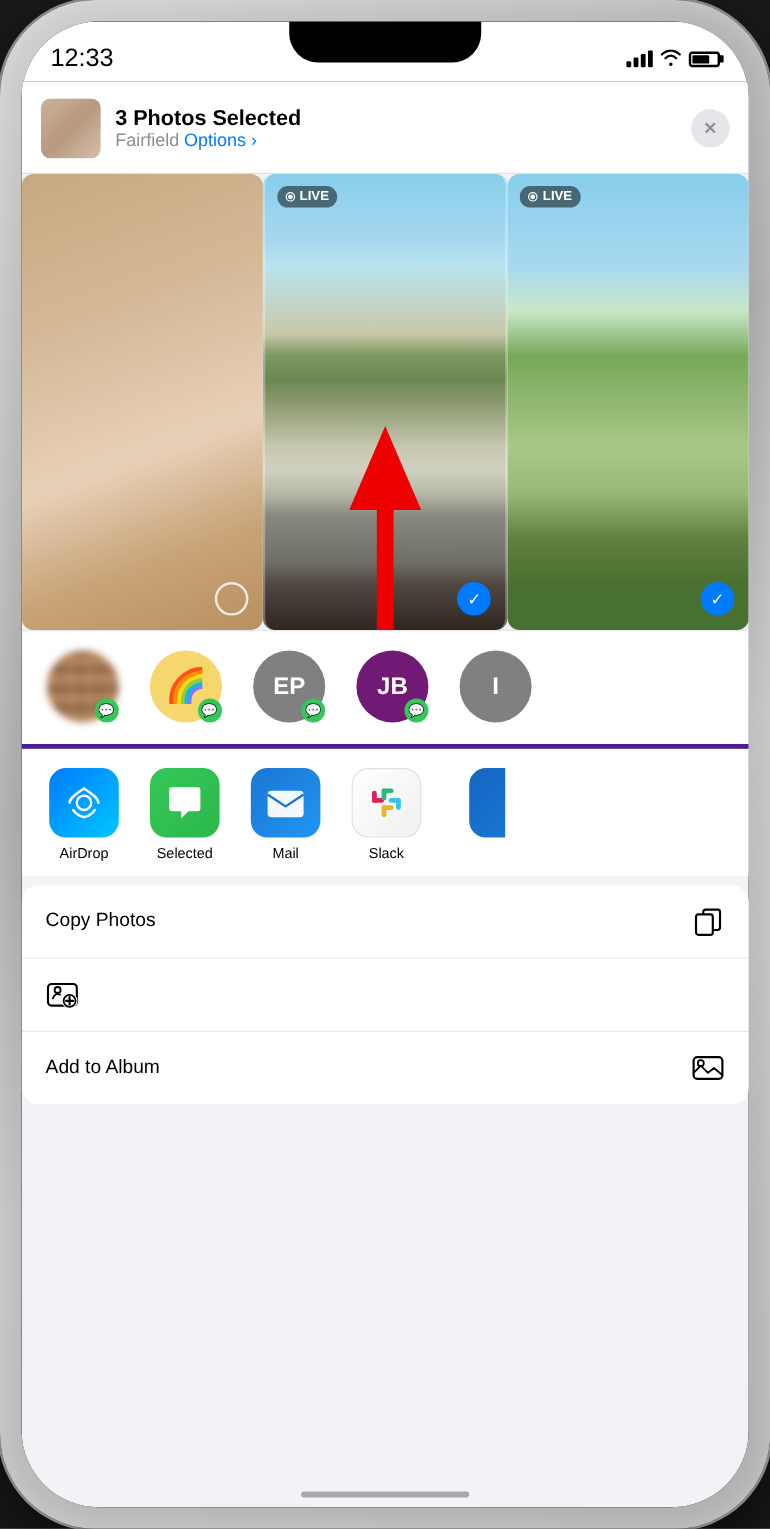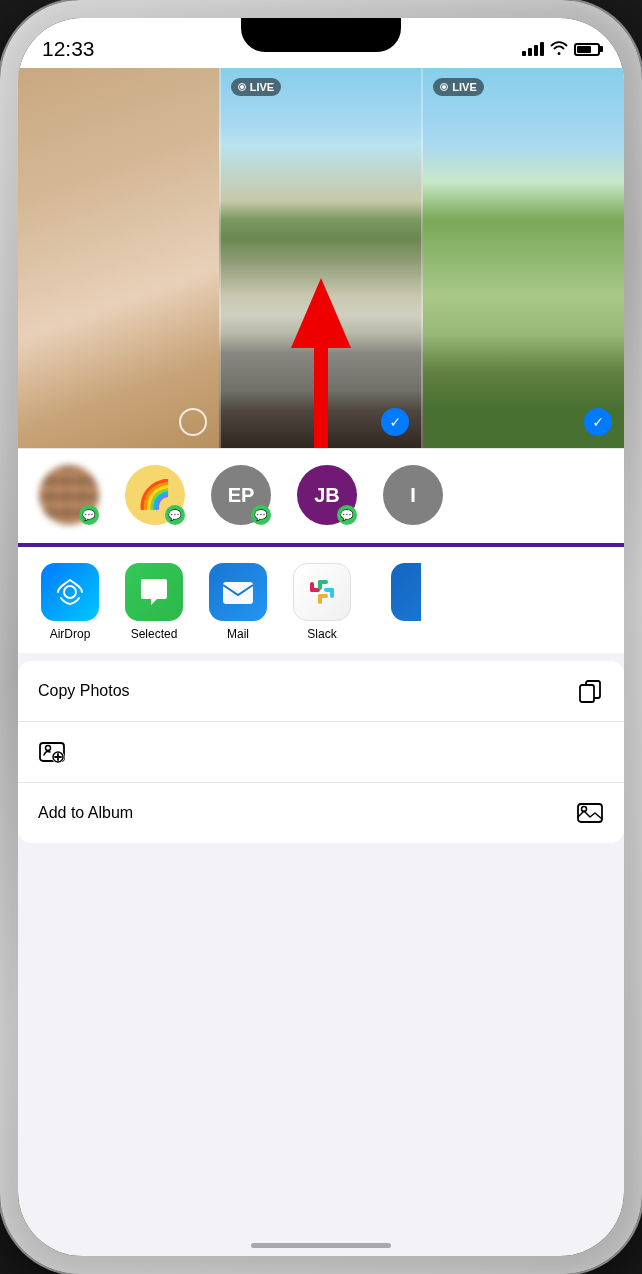--- a/index.html
+++ b/index.html
@@ -187,20 +187,21 @@
       background: #f2f2f7;
       display: flex;
       overflow: hidden;
       position: relative;
     }
 
     .photo-item {
       flex: 1;
       position: relative;
       overflow: hidden;
+      border-radius: 10px;
     }
 
     .photo-item.left {
       background: linear-gradient(160deg, #c8a880 0%, #d4b896 30%, #e8d0b8 60%, #c8a478 80%, #b89060 100%);
     }
 
     .photo-item.center {
       background: linear-gradient(180deg, #87ceeb 0%, #a8d8f0 15%, #b8e4f0 20%, #c8c8a8 35%, #7a9860 40%, #6a8850 45%, #8a9870 50%, #c8c8b0 60%, #d0d0c0 65%, #b8b8a8 70%, #888880 75%, #707068 85%, #504840 90%, #302820 100%);
       border-left: 2px solid rgba(255,255,255,0.3);
       border-right: 2px solid rgba(255,255,255,0.3);
@@ -496,20 +497,36 @@
           </svg>
         </span>
         <div class="battery-icon">
           <div class="battery-fill"></div>
         </div>
       </div>
     </div>
 
     <div class="screen-content">
 
+      <div class="share-header">
+        <div class="thumb-preview">
+          <div class="thumb-img"></div>
+        </div>
+        <div class="header-text">
+          <div class="photos-selected-title">3 Photos Selected</div>
+          <div class="header-subtitle">
+            <span>Fairfield</span>
+            <span class="options-link">
+              <span>Options</span>
+              <span>›</span>
+            </span>
+          </div>
+        </div>
+        <div class="close-btn">✕</div>
+      </div>
 
       <div class="photos-strip">
         <div class="photo-item left">
           <div class="select-circle"></div>
         </div>
         <div class="photo-item center">
           <div class="live-badge">
             <div class="live-dot"></div>
             <span>LIVE</span>
           </div>

